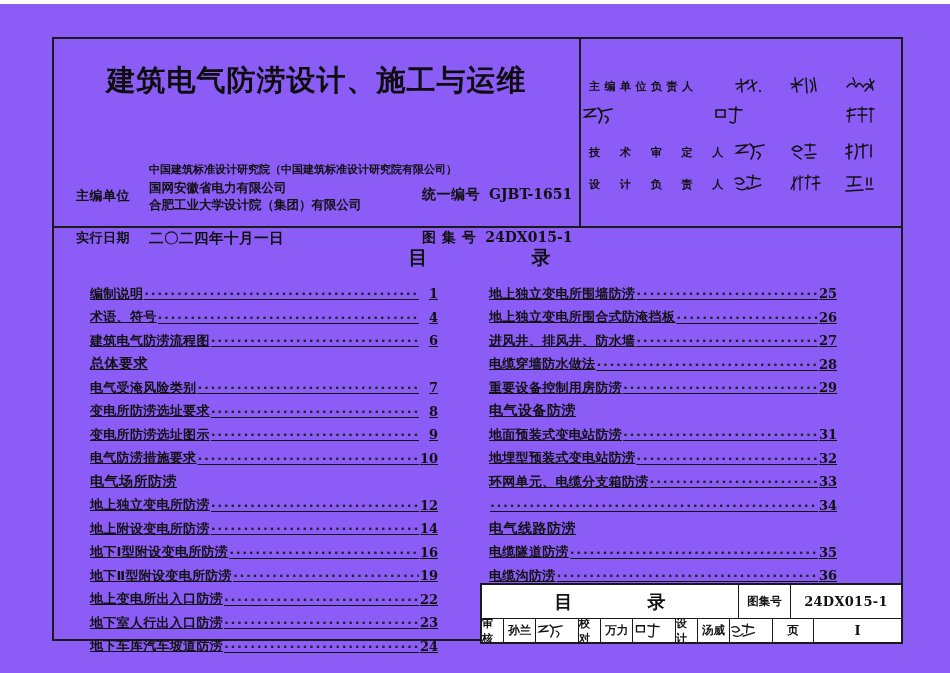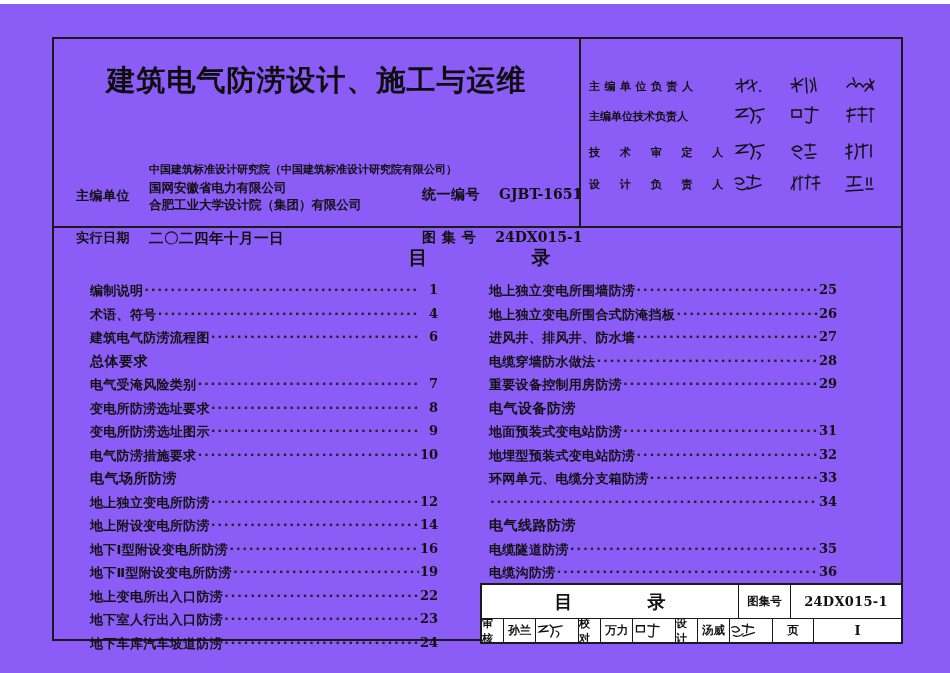--- a/index.html
+++ b/index.html
@@ -103,21 +103,21 @@
     font-size: 14px;
     font-weight: bold;
     white-space: nowrap;
     letter-spacing: 0.5px;
   }
   .code-unified { left: 368px; top: 147px; }
   .code-atlas   { left: 368px; top: 190px; }
   .code-row .code-val {
     font-family: "DejaVu Serif", "Liberation Serif", serif;
     letter-spacing: 0;
-    margin-left: 19px;
+    margin-left: 9px;
   }
 
   
   .sig-panel {
     position: absolute;
     left: 527px;
     top: 0;
     width: 324px;
     height: 189px;
   }
@@ -170,25 +170,26 @@
   .toc-col {
     position: absolute;
     top: 243px;
     width: 348px;
   }
   .toc-col.left  { left: 36px; }
   .toc-col.right { left: 435px; }
 
   .toc-item {
     display: flex;
-    align-items: flex-start;
+    align-items: center;
     height: 23.5px;
     font-size: 13px;
     color: #111;
     white-space: nowrap;
+    text-decoration: underline;
   }
   .toc-item .t-text {
     font-weight: bold;
     letter-spacing: 0.3px;
   }
   .toc-item .t-dots {
     flex: 1;
     overflow: hidden;
     white-space: nowrap;
     font-size: 13px;
@@ -319,21 +320,20 @@
               <svg width="52" height="22" viewBox="0 0 52 22">
                   <g fill="none" stroke="#111" stroke-width="1.4" stroke-linecap="round">
                 <path d="M2 12 Q7 5 11 12 Q14 5 18 12 Q22 5 26 13 M8 3 L10 8 M20 16 L29 6 M25 4 L28 15"></path>
               </g>
                 </svg>
             </span>
           </div>
         </div>
 
         <div class="sig-row" style="top:62px">
-          <div class="sig-label">主编单位技术负责人</div>
           <div class="sig-marks">
             <span class="sig-mark">
               <svg width="52" height="22" viewBox="0 0 52 22">
                   <g fill="none" stroke="#111" stroke-width="1.6" stroke-linecap="round">
                 <path d="M3 5 L14 4 L4 12 L15 11 M17 3 Q24 8 18 18 M21 6 L31 4 M24 11 Q30 13 25 18"></path>
               </g>
                 </svg>
             </span>
             <span class="sig-mark">
               <svg width="52" height="22" viewBox="0 0 52 22">

